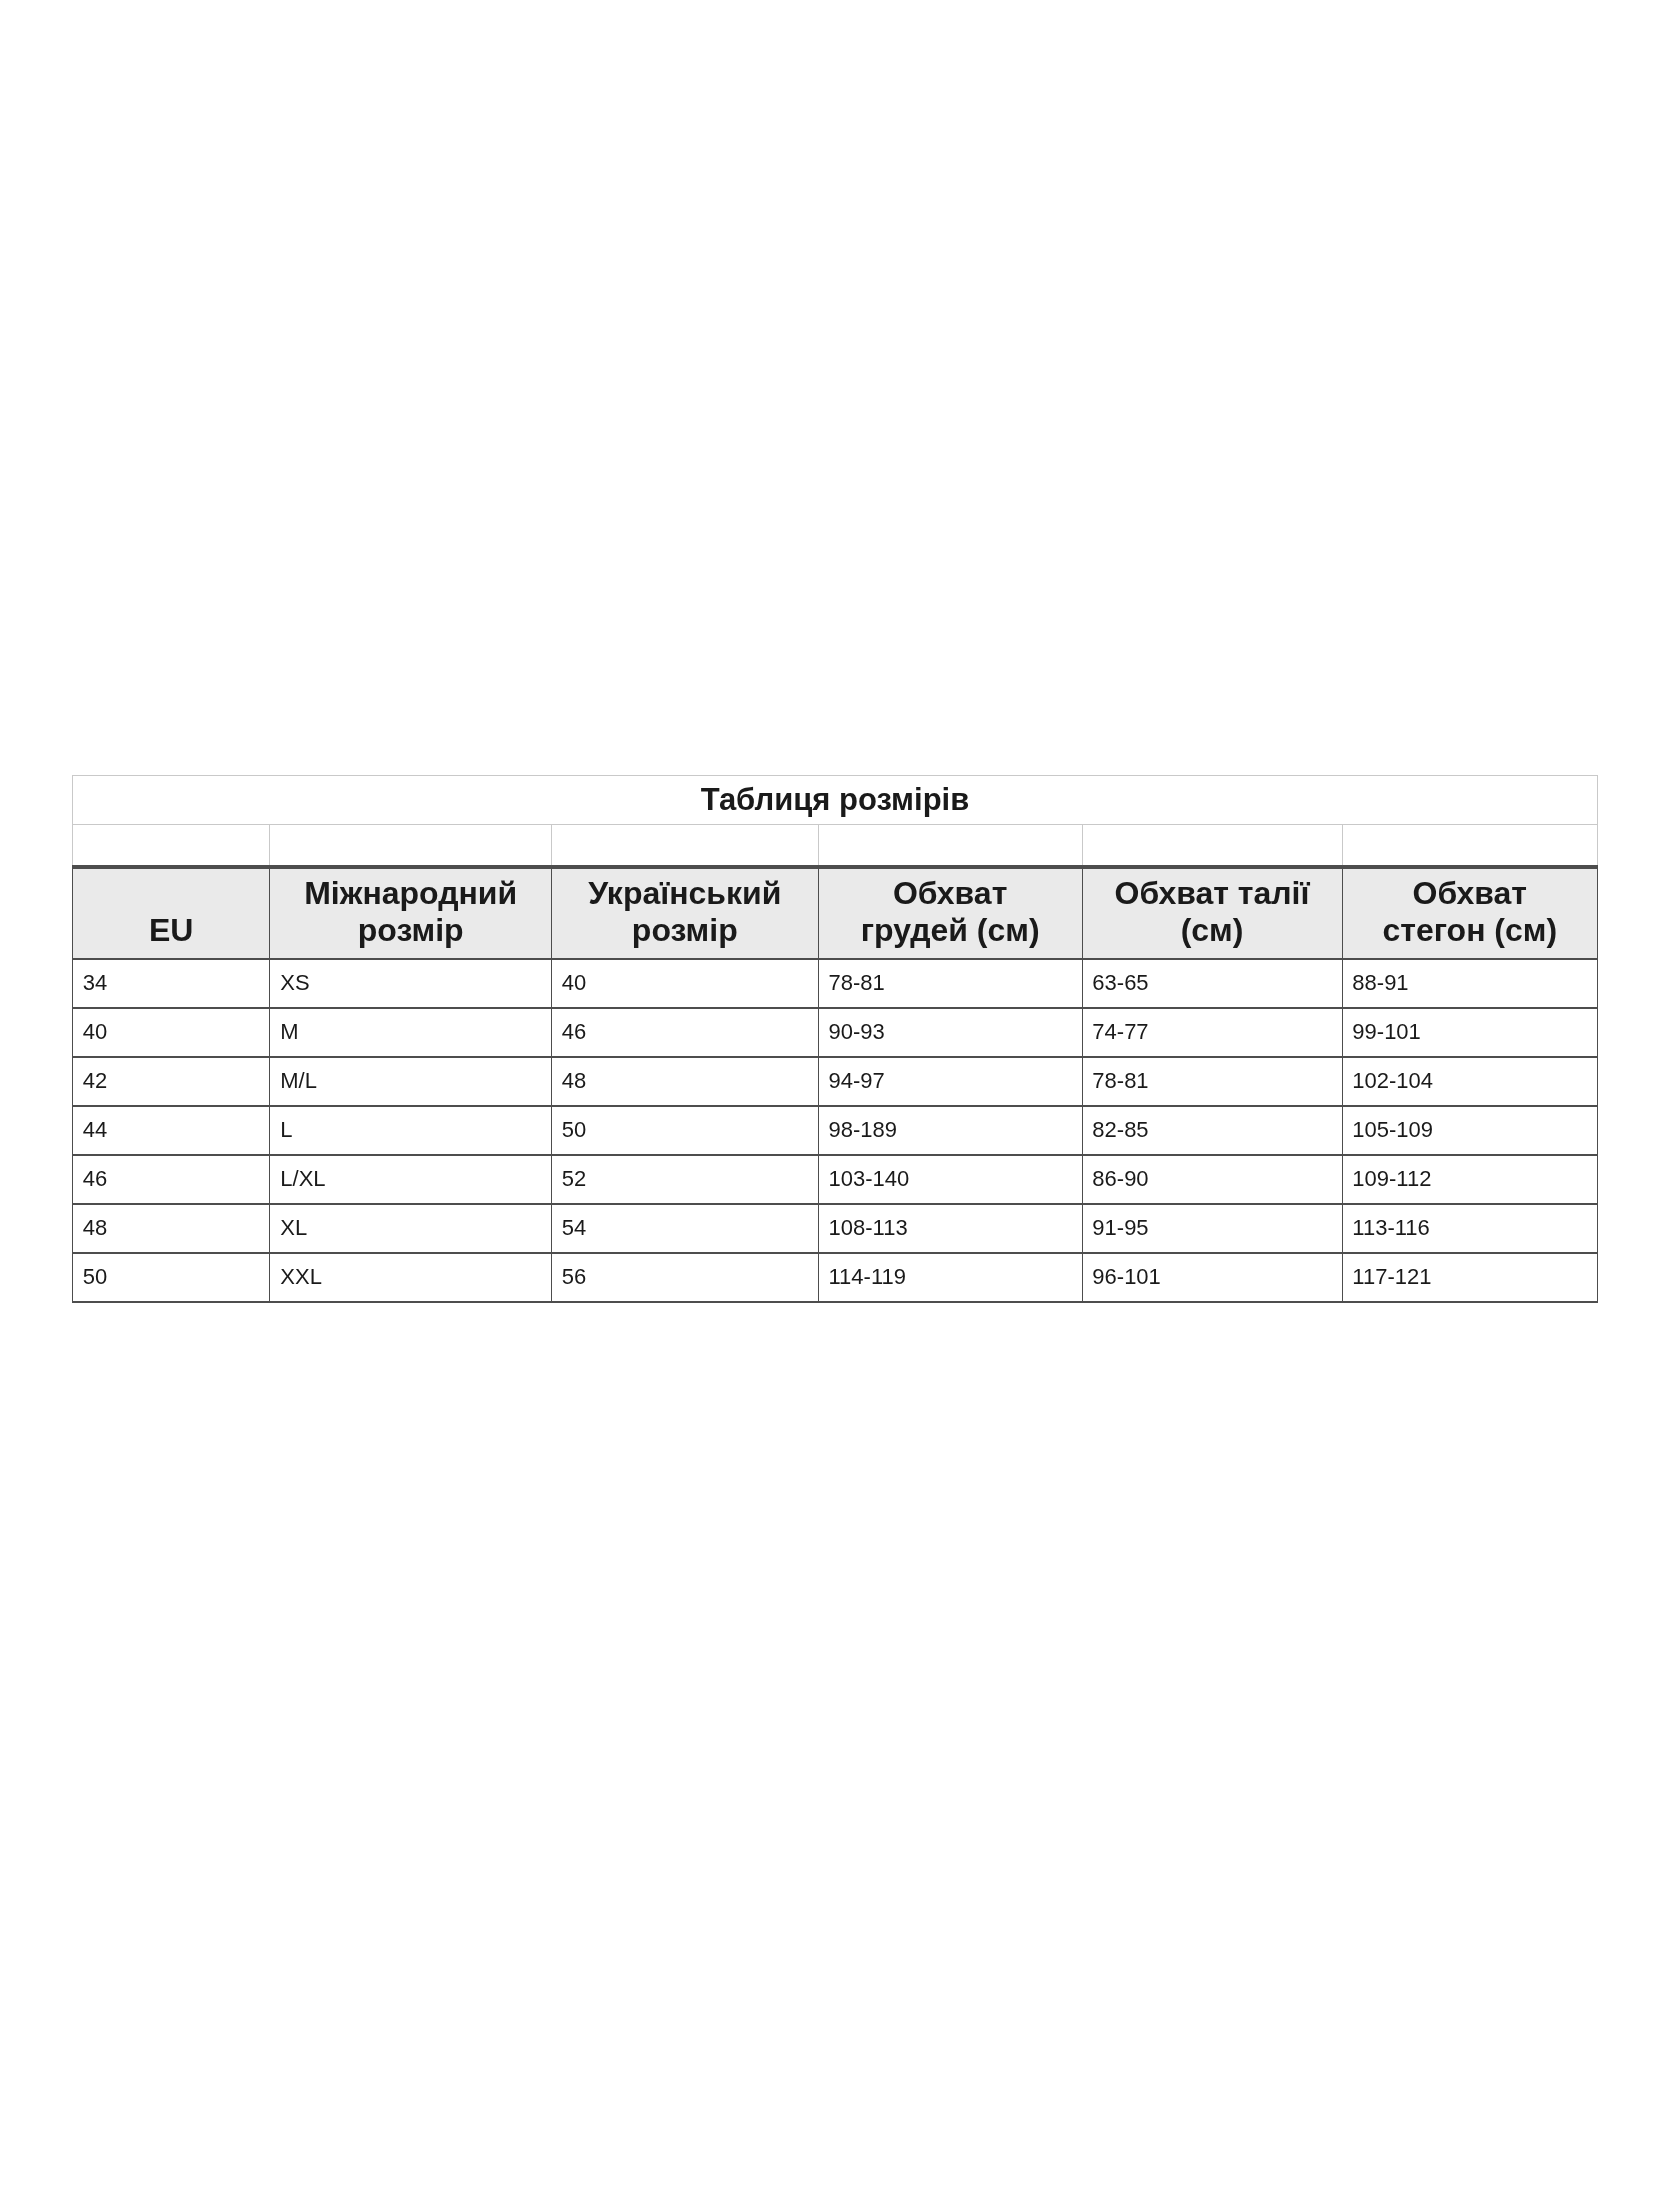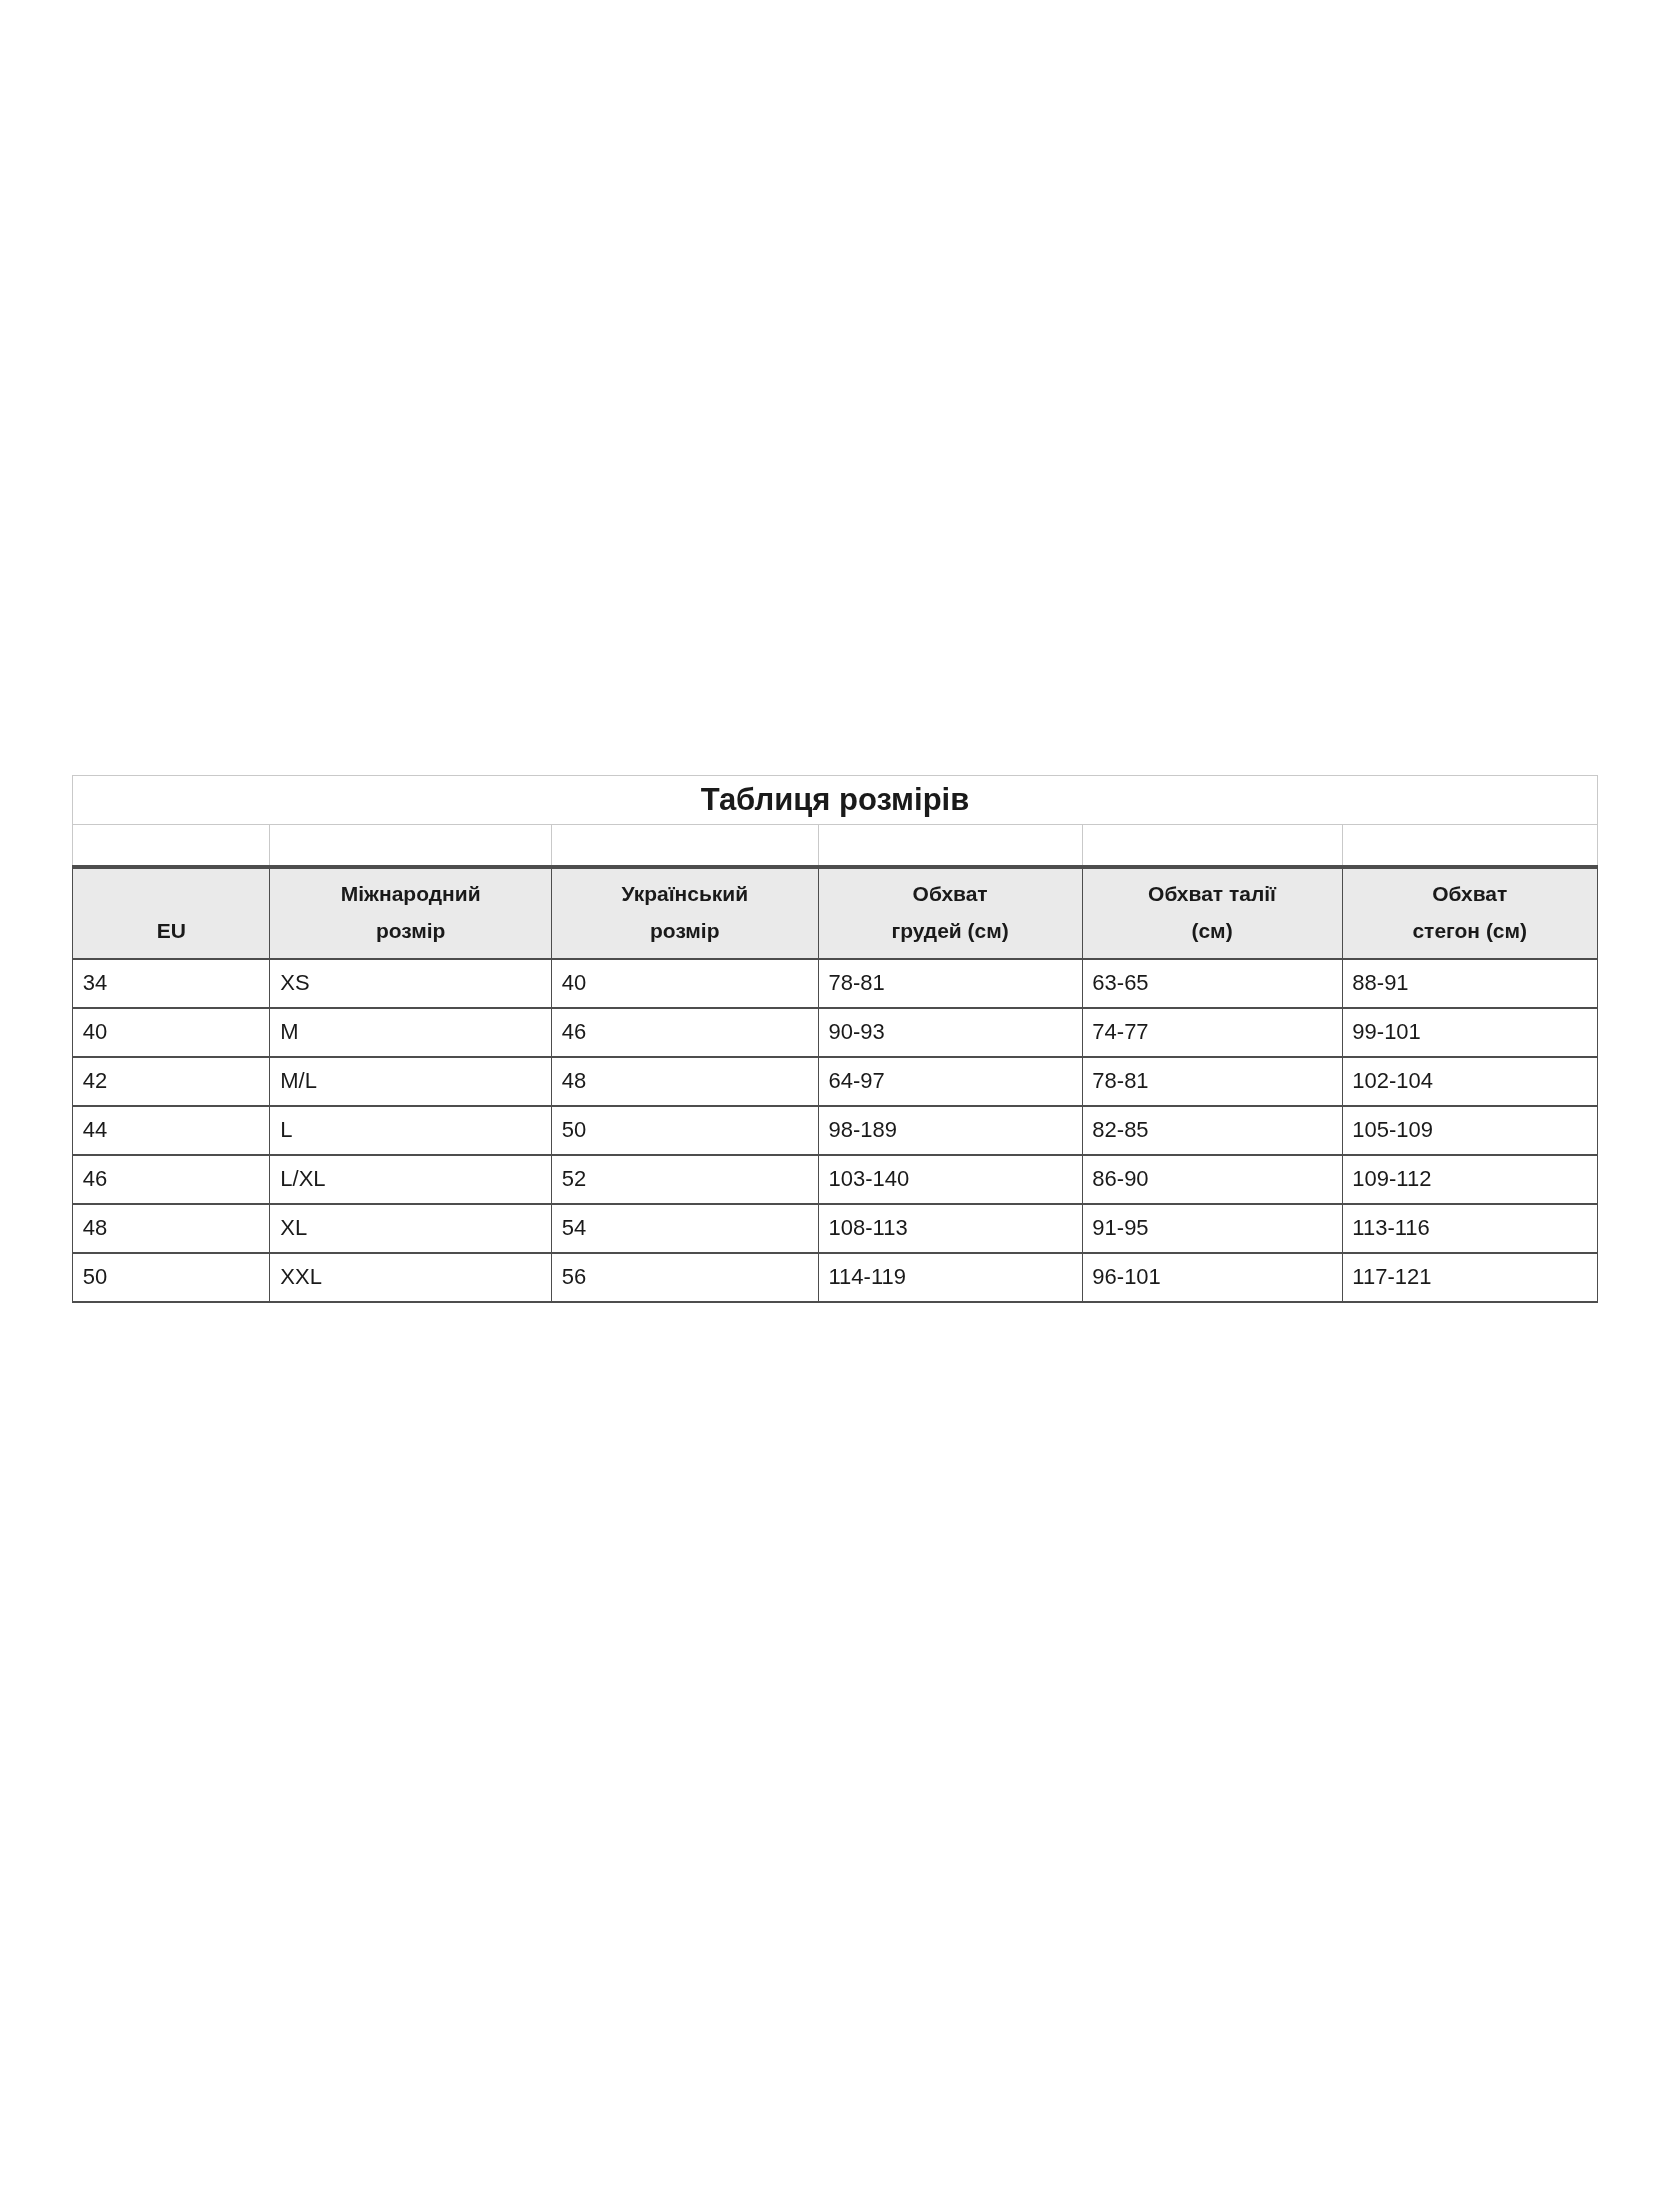--- a/index.html
+++ b/index.html
@@ -43,21 +43,21 @@
   }
   tr.spacer-row td {
     border: 1.6px solid #c9c9c9;
     height: 38px;
   }
   tr.header-row th {
     background: #eaeaea;
     border: 1.6px solid #4d4d4d;
     border-top: 4.1px solid #4d4d4d;
     border-bottom: 2.5px solid #4d4d4d;
-    font-size: 21px;
+    font-size: 32px;
     font-weight: bold;
     line-height: 37px;
     text-align: center;
     vertical-align: bottom;
     padding: 4.9px 6.5px 9px 6.5px;
     white-space: pre-line;
     height: 75px;
   }
   tr.data-row td {
     border: 1.6px solid #4d4d4d;
@@ -122,21 +122,21 @@
           <td>M</td>
           <td>46</td>
           <td>90-93</td>
           <td>74-77</td>
           <td>99-101</td>
         </tr>
         <tr class="data-row">
           <td>42</td>
           <td>M/L</td>
           <td>48</td>
-          <td>64-97</td>
+          <td>94-97</td>
           <td>78-81</td>
           <td>102-104</td>
         </tr>
         <tr class="data-row">
           <td>44</td>
           <td>L</td>
           <td>50</td>
           <td>98-189</td>
           <td>82-85</td>
           <td>105-109</td>

